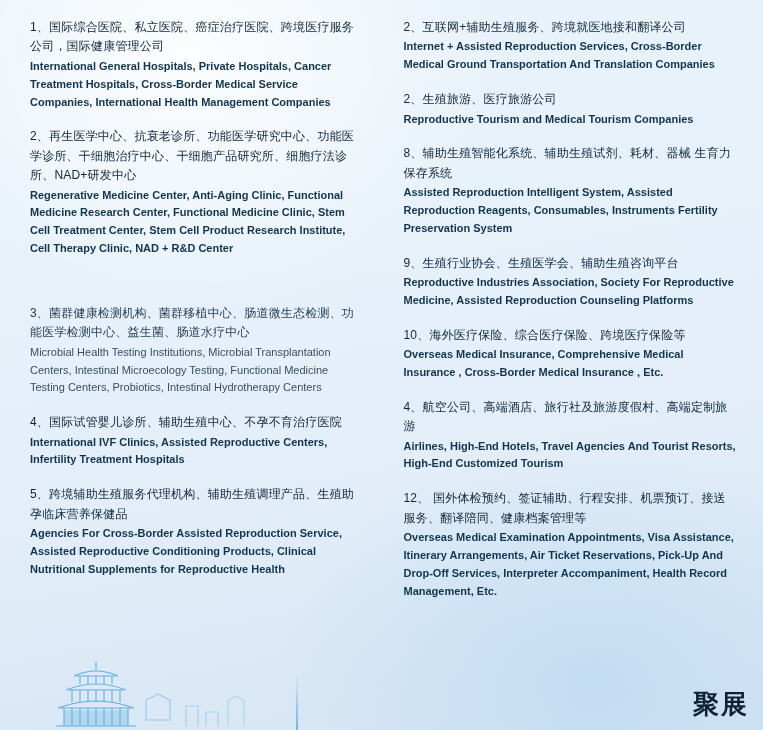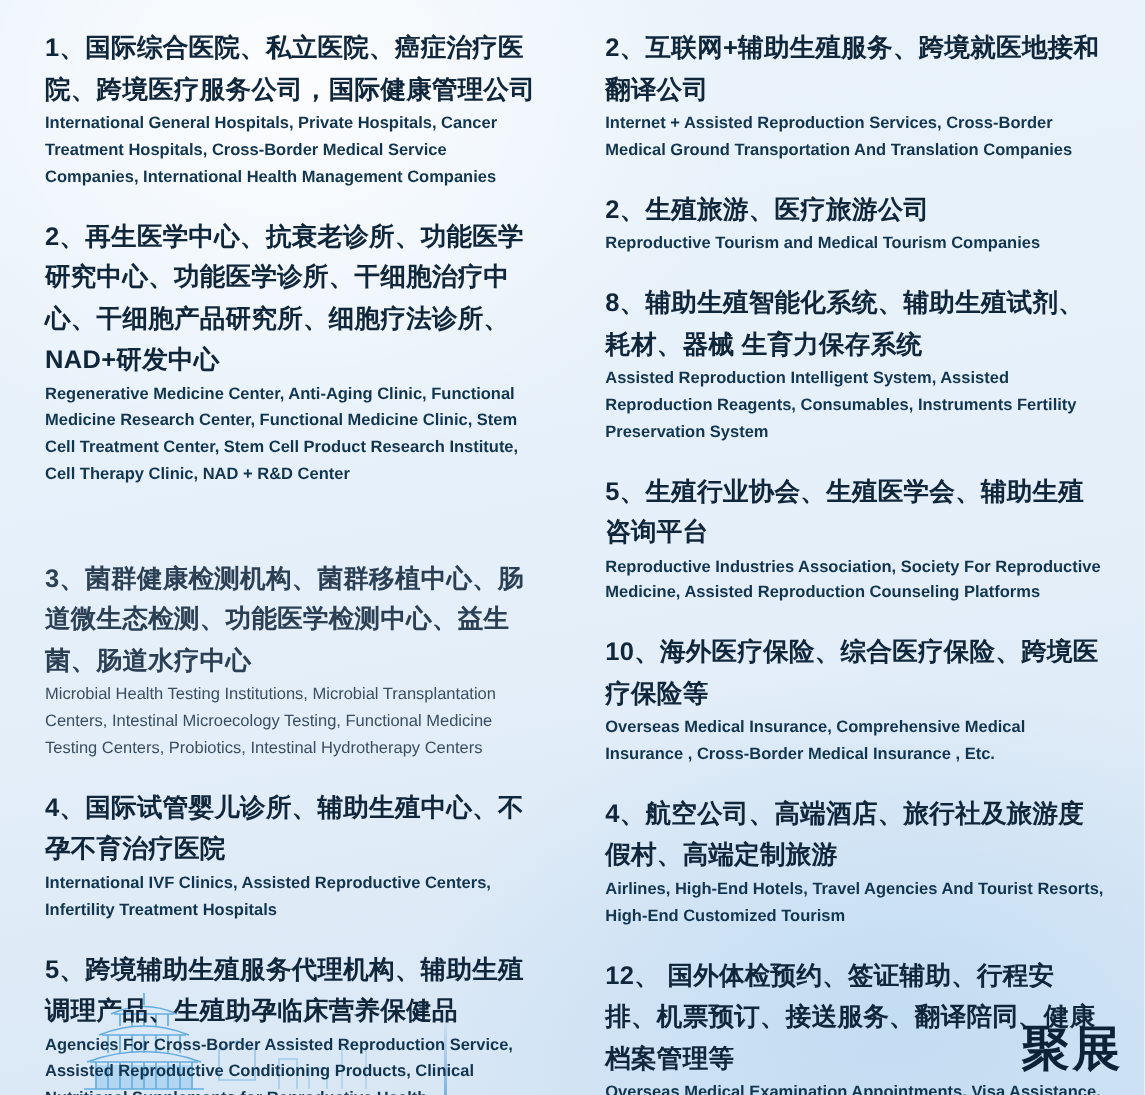--- a/index.html
+++ b/index.html
@@ -53,24 +53,24 @@
     width: 50%;
     box-sizing: border-box;
   }
   .col-left { padding-right: 22px; padding-left: 14px; }
   .col-right { padding-left: 22px; padding-right: 10px; }
 
   .entry {
     margin-bottom: 16px;
   }
   .zh {
-    font-size: 17px;
+    font-size: 12px;
     line-height: 1.62;
     color: #10263b;
-    font-weight: 700;
+    font-weight: 400;
     letter-spacing: 0.2px;
     margin: 0 0 1px 0;
   }
   .en {
     font-size: 11px;
     line-height: 1.62;
     color: #12354f;
     font-weight: 700;
     margin: 0;
   }
@@ -94,21 +94,21 @@
     width: 2px;
     height: 56px;
     background: linear-gradient(to bottom, rgba(90,160,215,0.0), rgba(90,160,215,0.75));
     z-index: 2;
   }
   .logo {
     position: absolute;
     right: 14px;
     bottom: 8px;
     z-index: 5;
-    font-size: 32px;
+    font-size: 26px;
     font-weight: 700;
     letter-spacing: 2px;
     color: #0e2236;
     font-family: "Liberation Serif", serif;
   }
 </style>
 </head>
 <body>
 
 <div id="page">
@@ -155,21 +155,21 @@
         <p class="zh">2、生殖旅游、医疗旅游公司</p>
         <p class="en">Reproductive Tourism and Medical Tourism Companies</p>
       </div>
 
       <div class="entry">
         <p class="zh">8、辅助生殖智能化系统、辅助生殖试剂、耗材、器械 生育力保存系统</p>
         <p class="en">Assisted Reproduction Intelligent System, Assisted Reproduction Reagents, Consumables, Instruments Fertility Preservation System</p>
       </div>
 
       <div class="entry">
-        <p class="zh">5、生殖行业协会、生殖医学会、辅助生殖咨询平台</p>
+        <p class="zh">9、生殖行业协会、生殖医学会、辅助生殖咨询平台</p>
         <p class="en">Reproductive Industries Association, Society For Reproductive Medicine, Assisted Reproduction Counseling Platforms</p>
       </div>
 
       <div class="entry">
         <p class="zh">10、海外医疗保险、综合医疗保险、跨境医疗保险等</p>
         <p class="en">Overseas Medical Insurance, Comprehensive Medical Insurance , Cross-Border Medical Insurance , Etc.</p>
       </div>
 
       <div class="entry">
         <p class="zh">4、航空公司、高端酒店、旅行社及旅游度假村、高端定制旅游</p>

